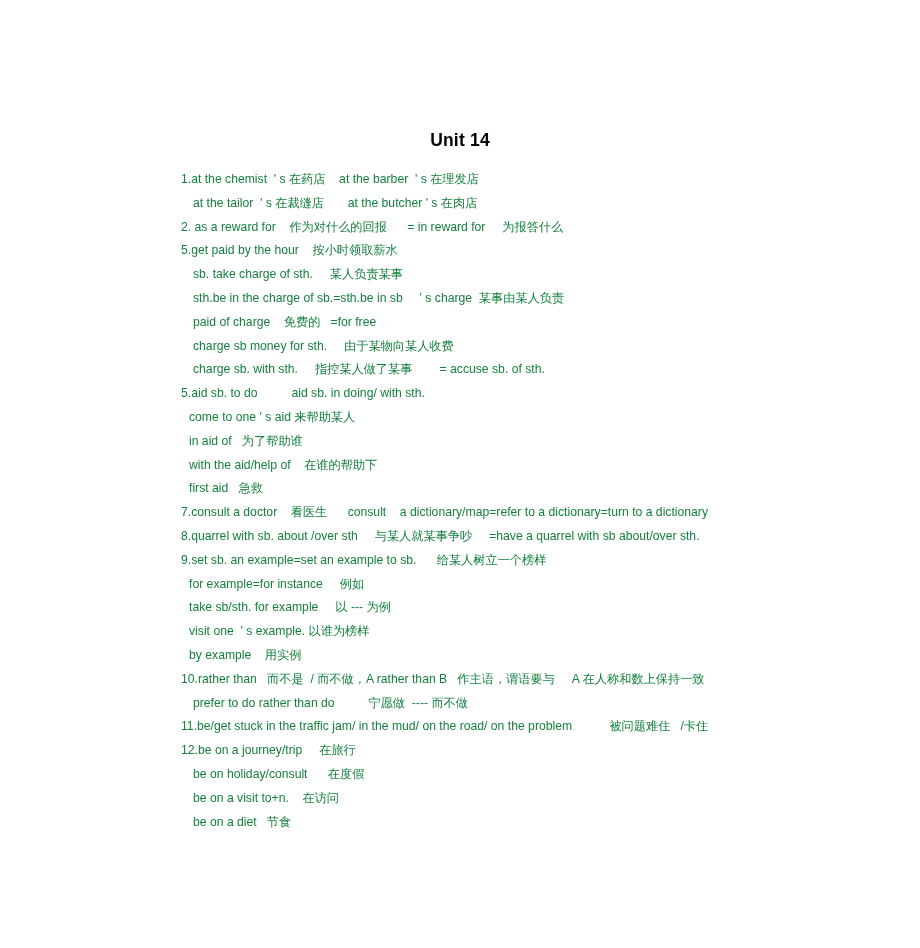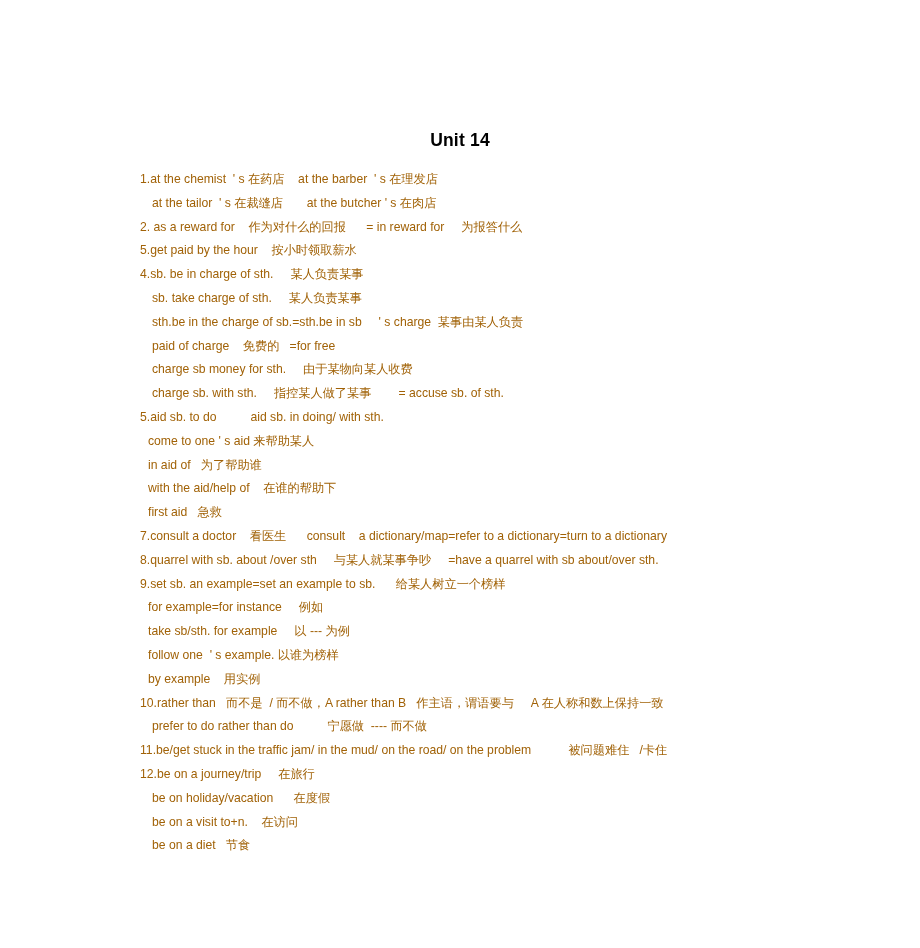--- a/index.html
+++ b/index.html
@@ -36,59 +36,59 @@
     position: absolute;
     top: 168px;
     left: 140px;
     width: 740px;
   }
   .line {
     display: block;
     font-size: 12.2px;
     line-height: 23.8px;
     white-space: pre;
-    color: #a16207;
+    color: #15803d;
+    margin-left: 41px;
   }
   
   .lvl0 { padding-left: 0px; }
   .lvl1 { padding-left: 12px; }
   .lvl1b { padding-left: 8px; }
 </style>
 </head>
 <body>
 
 <div class="page">
 
   <div class="doc-title">Unit 14</div>
 
   <div class="body-block">
       <span class="line lvl0">1.at the chemist  ' s 在药店    at the barber  ' s 在理发店</span>
       <span class="line lvl1">at the tailor  ' s 在裁缝店       at the butcher ' s 在肉店</span>
       <span class="line lvl0">2. as a reward for    作为对什么的回报      = in reward for     为报答什么</span>
       <span class="line lvl0">5.get paid by the hour    按小时领取薪水</span>
-      <span class="line lvl0">4.sb. be in charge of sth.     某人负责某事</span>
       <span class="line lvl1">sb. take charge of sth.     某人负责某事</span>
       <span class="line lvl1">sth.be in the charge of sb.=sth.be in sb     ' s charge  某事由某人负责</span>
       <span class="line lvl1">paid of charge    免费的   =for free</span>
       <span class="line lvl1">charge sb money for sth.     由于某物向某人收费</span>
       <span class="line lvl1">charge sb. with sth.     指控某人做了某事        = accuse sb. of sth.</span>
       <span class="line lvl0">5.aid sb. to do          aid sb. in doing/ with sth.</span>
       <span class="line lvl1b">come to one ' s aid 来帮助某人</span>
       <span class="line lvl1b">in aid of   为了帮助谁</span>
       <span class="line lvl1b">with the aid/help of    在谁的帮助下</span>
       <span class="line lvl1b">first aid   急救</span>
       <span class="line lvl0">7.consult a doctor    看医生      consult    a dictionary/map=refer to a dictionary=turn to a dictionary</span>
       <span class="line lvl0">8.quarrel with sb. about /over sth     与某人就某事争吵     =have a quarrel with sb about/over sth.</span>
       <span class="line lvl0">9.set sb. an example=set an example to sb.      给某人树立一个榜样</span>
       <span class="line lvl1b">for example=for instance     例如</span>
       <span class="line lvl1b">take sb/sth. for example     以 --- 为例</span>
-      <span class="line lvl1b">follow one  ' s example. 以谁为榜样</span>
+      <span class="line lvl1b">visit one  ' s example. 以谁为榜样</span>
       <span class="line lvl1b">by example    用实例</span>
       <span class="line lvl0">10.rather than   而不是  / 而不做，A rather than B   作主语，谓语要与     A 在人称和数上保持一致</span>
       <span class="line lvl1">prefer to do rather than do          宁愿做  ---- 而不做</span>
       <span class="line lvl0">11.be/get stuck in the traffic jam/ in the mud/ on the road/ on the problem           被问题难住   /卡住</span>
       <span class="line lvl0">12.be on a journey/trip     在旅行</span>
-      <span class="line lvl1">be on holiday/vacation      在度假</span>
+      <span class="line lvl1">be on holiday/consult      在度假</span>
       <span class="line lvl1">be on a visit to+n.    在访问</span>
       <span class="line lvl1">be on a diet   节食</span>
     </div>
 
 </div>
 
 </body></html>

